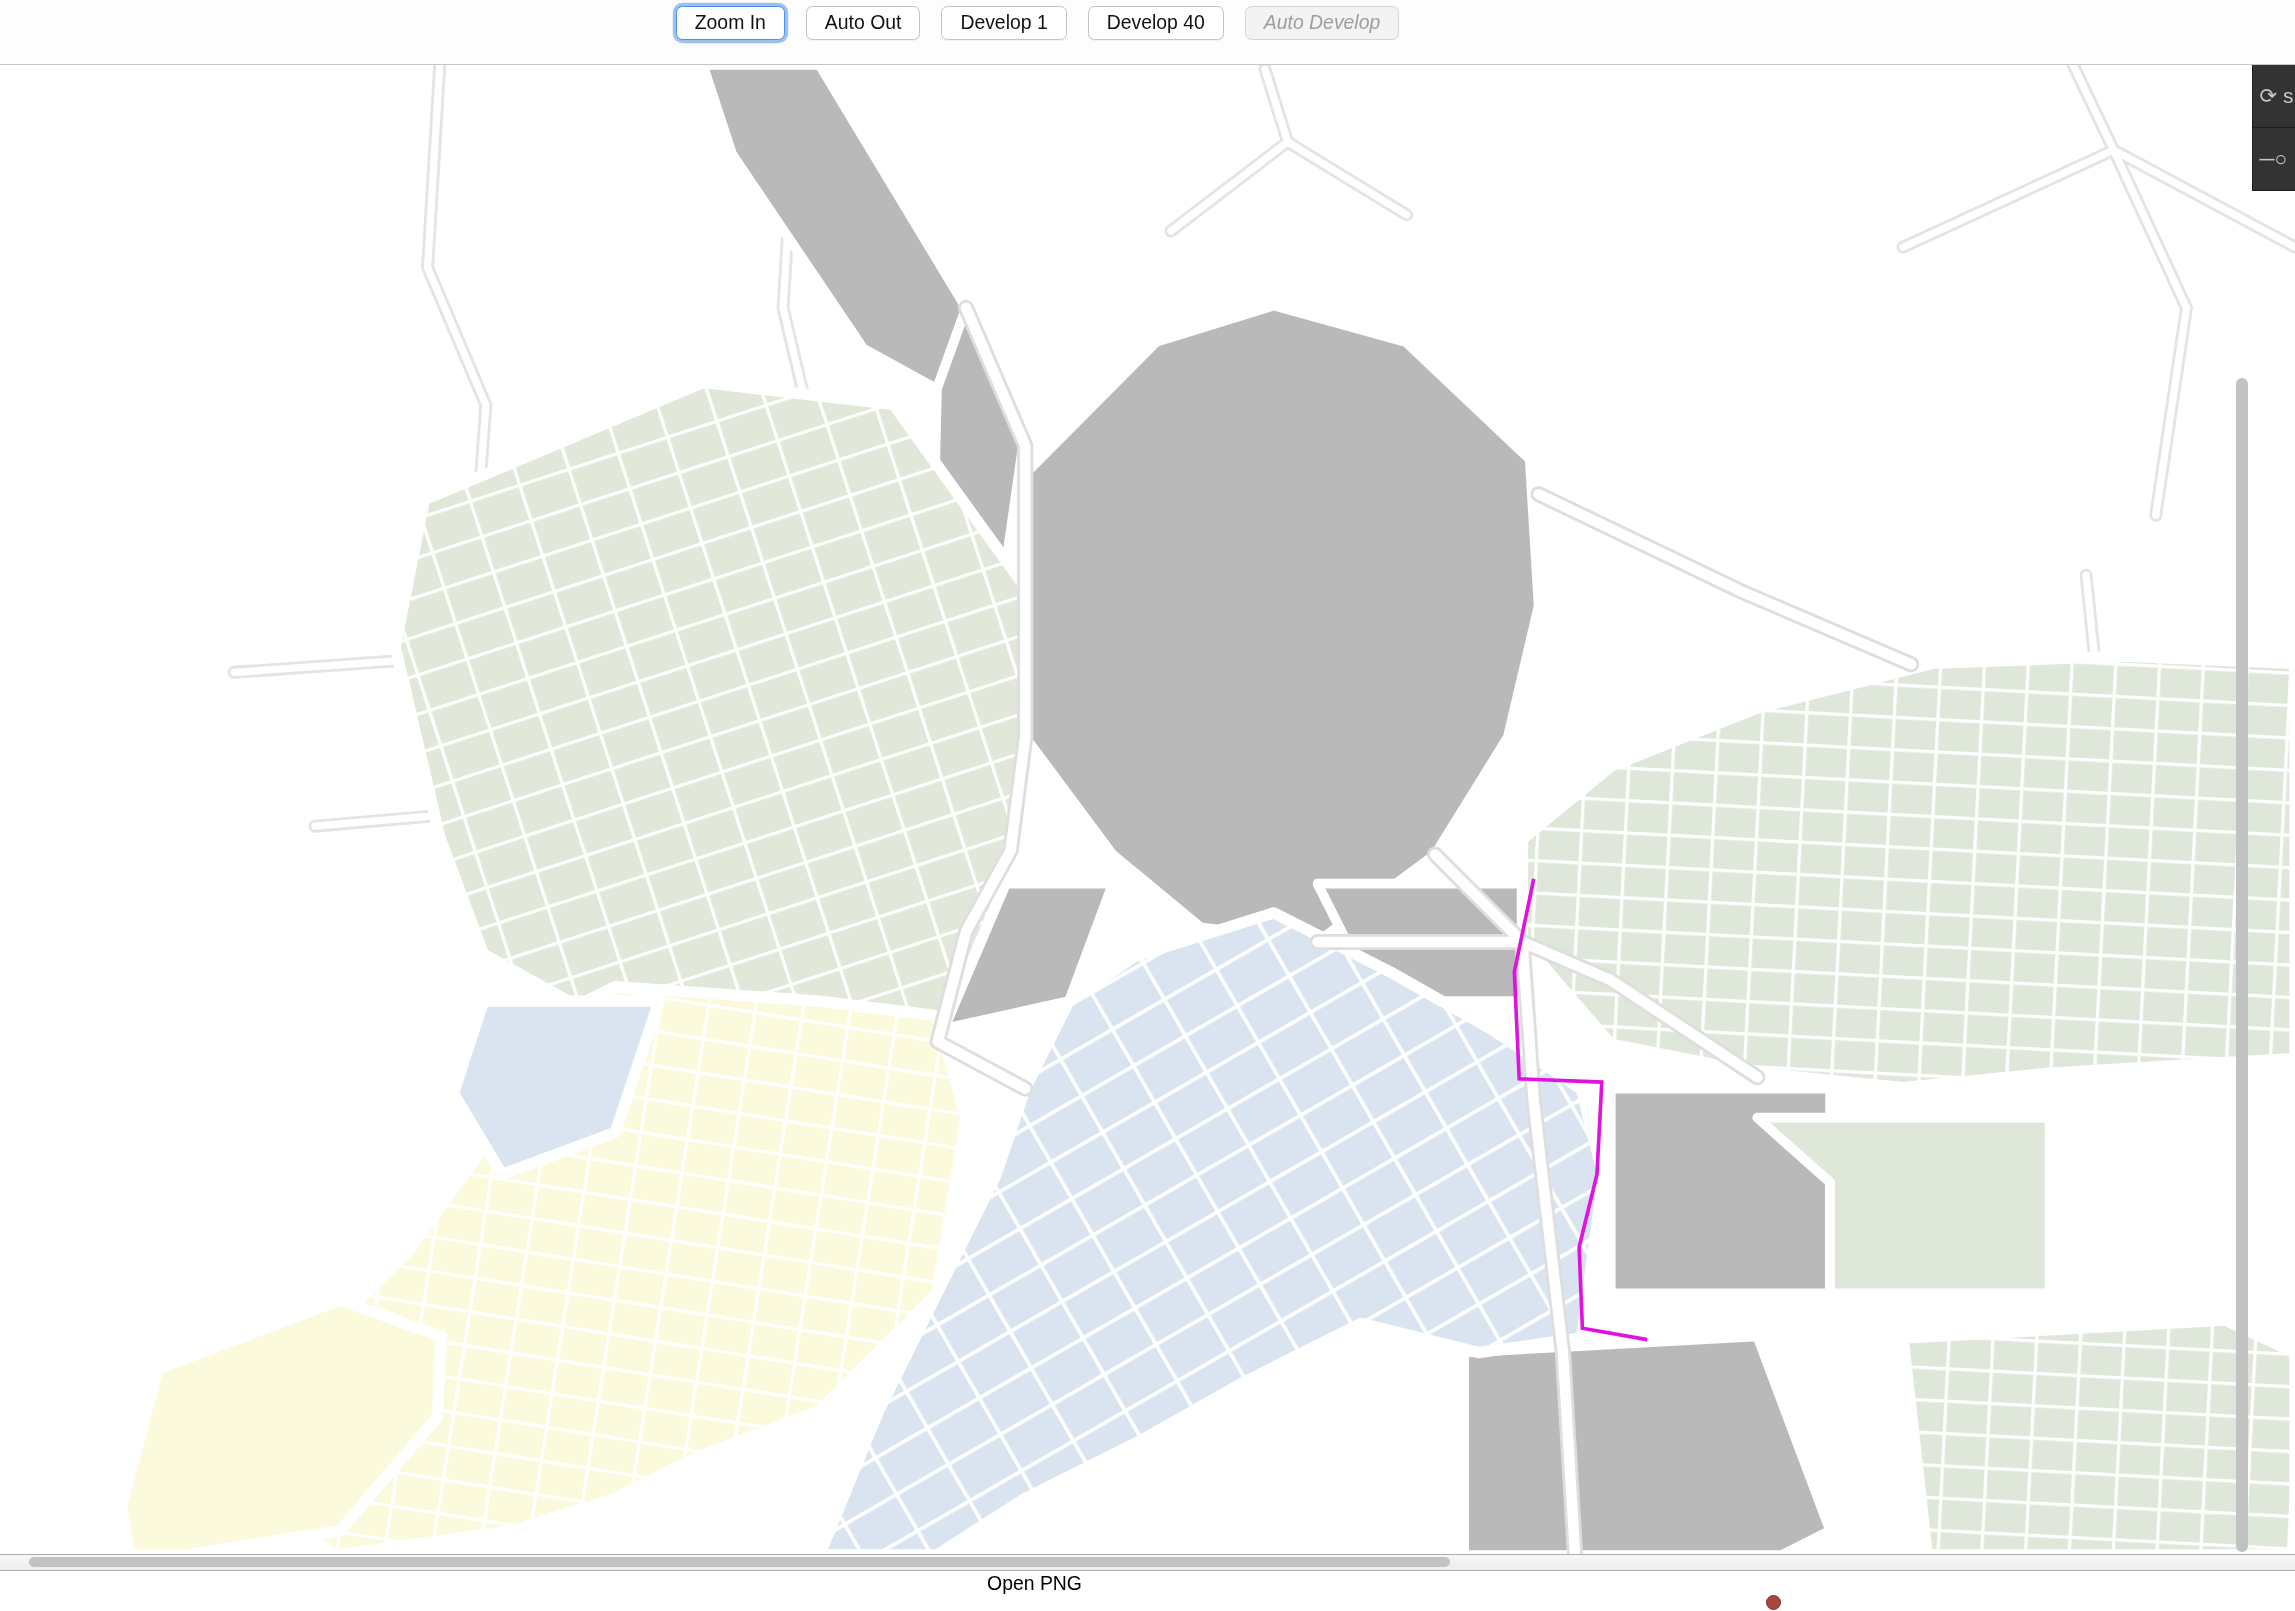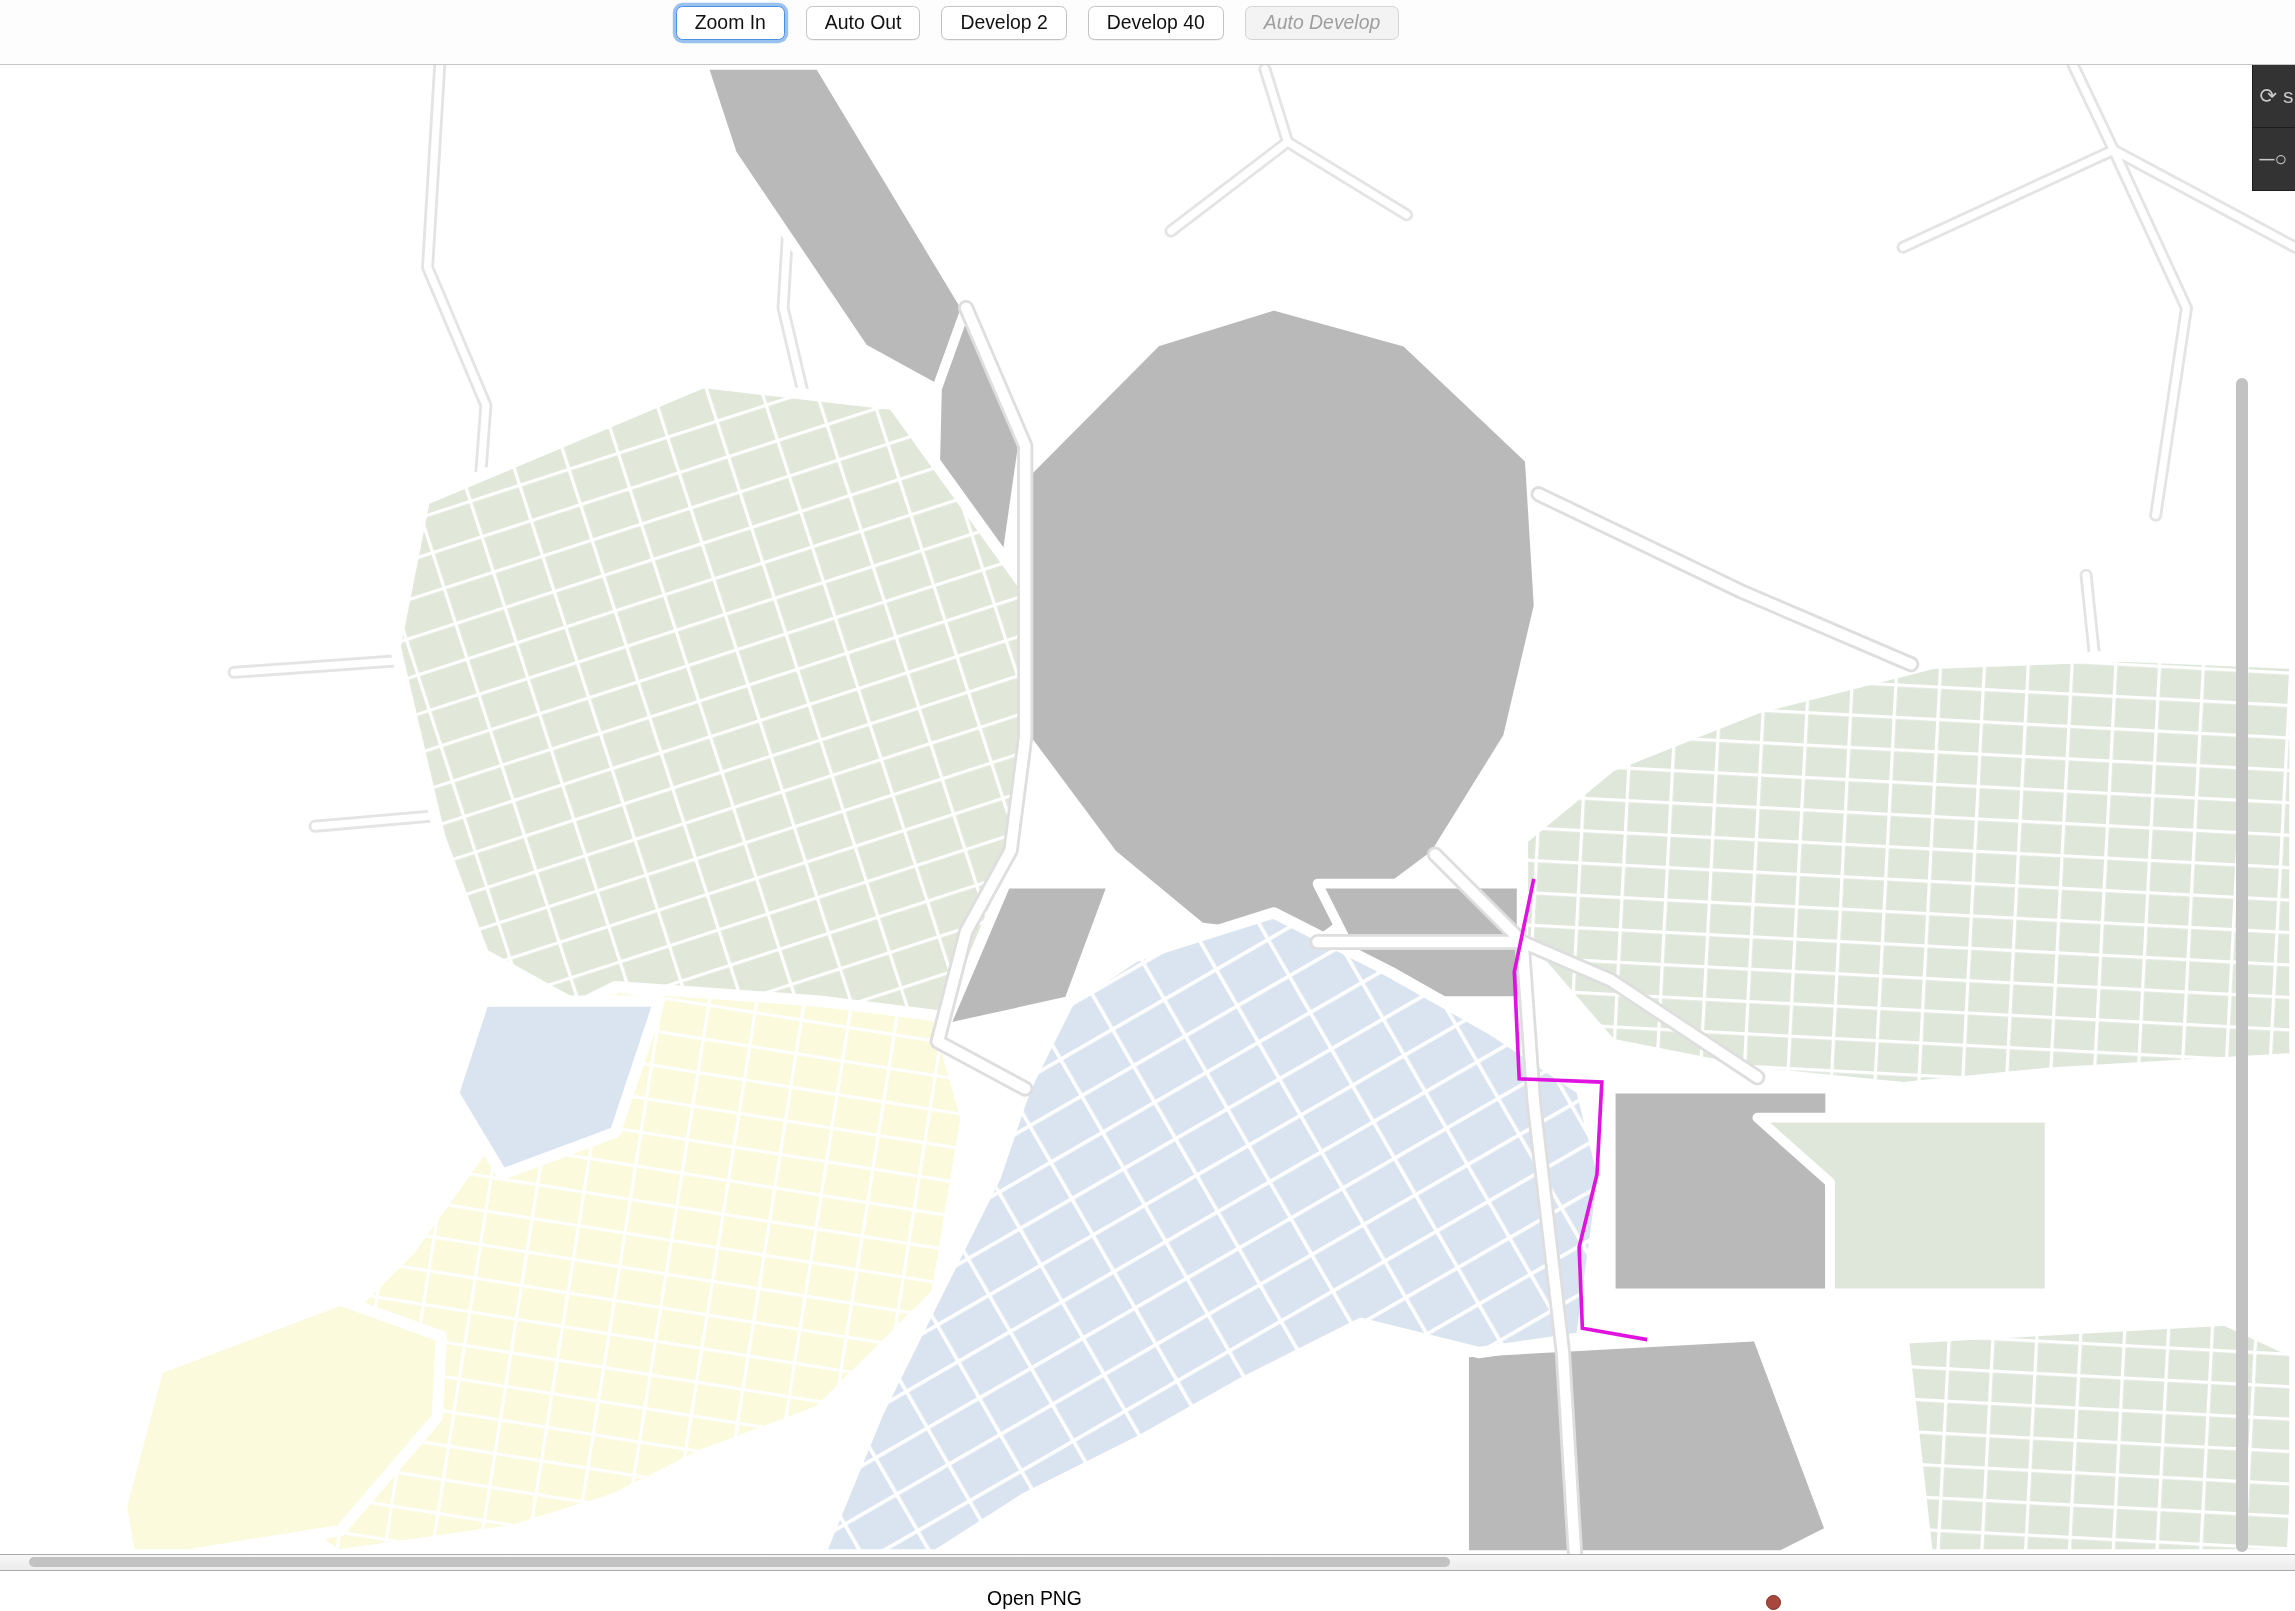--- a/index.html
+++ b/index.html
@@ -29,36 +29,36 @@
             padding-left:6.5px;color:#c9c9c9;font-size:21px;border-bottom:0.8px solid #1d1d1d;
             white-space:nowrap;overflow:hidden;}
 
   
   .h-scroll{position:absolute;left:0;top:1554px;width:2295px;height:15.4px;
             background:linear-gradient(#f7f7f7,#ececec);border-top:0.8px solid #ababab;border-bottom:0.8px solid #ababab;}
   .h-thumb{position:absolute;left:29px;top:2.4px;width:1421px;height:9.7px;border-radius:5.7px;background:#c2c2c2;}
 
   
   .bottom-bar{position:absolute;left:0;top:1571px;width:2295px;height:40px;background:#ffffff;
-              display:flex;align-items:flex-end;justify-content:center;}
+              display:flex;align-items:flex-start;justify-content:center;}
   .open-png{border:none;background:transparent;font-size:19.4px;color:#000;
             font-family:"Liberation Sans",sans-serif;transform:translateX(-113px);cursor:default;}
   .red-dot{position:absolute;left:1766px;top:24px;width:13px;height:13px;border-radius:50%;
            background:#a8473d;border:1.6px solid #7e2f27;}
 </style>
 </head>
 <body>
 
 <div class="window">
 
   <div class="toolbar">
     <div class="btn-group">
       <button class="tb-btn focused">Zoom In</button>
       <button class="tb-btn">Auto Out</button>
-      <button class="tb-btn">Develop 2</button>
+      <button class="tb-btn">Develop 1</button>
       <button class="tb-btn">Develop 40</button>
       <button class="tb-btn disabled">Auto Develop</button>
     </div>
   </div>
 
   <div class="map-area">
     <svg class="map-svg" viewBox="0 0 2834 1840" preserveAspectRatio="none" xmlns="http://www.w3.org/2000/svg">
       <defs>
         <pattern id="gridGreen" width="64" height="46" patternUnits="userSpaceOnUse" patternTransform="rotate(-18)">
           <rect width="64" height="46" fill="#e1e8d9"></rect>

